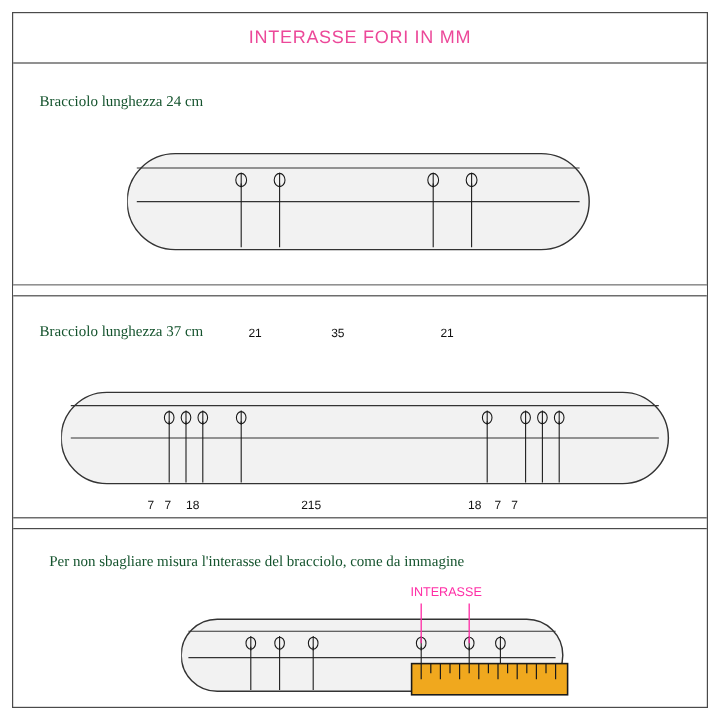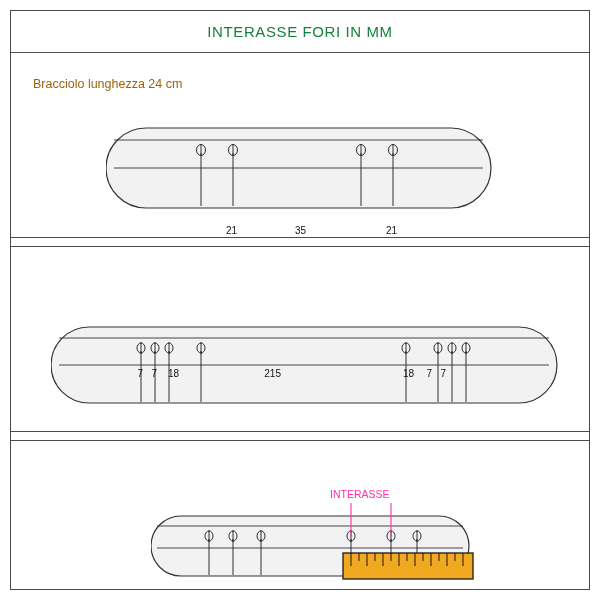--- a/index.html
+++ b/index.html
@@ -37,54 +37,56 @@
     height: 42px;
     border-bottom: 1px solid #4a4a4a;
     box-sizing: border-box;
     display: flex;
     align-items: center;
     justify-content: center;
   }
   .title-text {
     font-size: 15px;
     letter-spacing: 0.6px;
-    color: #15803d;
+    color: #ec4899;
   }
   .panel {
     position: absolute;
     left: 0;
     width: 100%;
     box-sizing: border-box;
     border-bottom: 1px solid #4a4a4a;
   }
   .panel.last { border-bottom: none; }
   .panel-label {
     position: absolute;
     font-size: 12.5px;
-    color: #a16207;
+    color: #14532d;
+    font-family: Liberation Serif, serif;
   }
   .gap {
     position: absolute;
     left: 0;
     width: 100%;
     background: #ffffff;
   }
 
   
   .arm {
     position: absolute;
   }
   .arm svg { display: block; }
 
   .dim-label {
     position: absolute;
     font-size: 10px;
     color: #111;
-    text-align: right;
+    text-align: left;
     white-space: nowrap;
+    margin-top: 48px;
   }
   .interasse-label {
     position: absolute;
     font-size: 10.5px;
     color: #ff2ea6;
     white-space: nowrap;
   }
 </style>
 </head>
 <body>
@@ -130,20 +132,21 @@
 
       <div class="dim-label" style="left:196px; top:172px; width:30px;">21</div>
       <div class="dim-label" style="left:265px; top:172px; width:30px;">35</div>
       <div class="dim-label" style="left:356px; top:172px; width:30px;">21</div>
     </div>
 
     <div class="gap" style="top:227px; height:9px;"></div>
     <div class="panel" style="top:227px; height:9px; border-bottom:1px solid #4a4a4a; border-top:none;"></div>
 
     <div class="panel" style="top:236px; height:185px;">
+      <div class="panel-label" style="left:22px; top:22px;">Bracciolo lunghezza 37 cm</div>
 
       <div class="arm" style="left:40px; top:65px;">
         <svg width="510" height="110" viewBox="0 0 510 110">
           <path d="M38,15 L468,15 A38,38 0 0 1 468,91 L38,91 A38,38 0 0 1 38,15 Z" fill="#f2f2f2" stroke="#333333" stroke-width="1.2"></path>
           <line x1="8" y1="26" x2="498" y2="26" stroke="#333333" stroke-width="0.9"></line>
           <line x1="8" y1="53" x2="498" y2="53" stroke="#333333" stroke-width="0.9"></line>
 
           <g stroke="#1a1a1a" stroke-width="0.9" fill="none">
             <ellipse cx="90" cy="36" rx="4" ry="5"></ellipse>
             <line x1="90" y1="30" x2="90" y2="42"></line>
@@ -185,22 +188,23 @@
       <div class="dim-label" style="left:144px; top:121px; width:24px;">18</div>
       <div class="dim-label" style="left:240px; top:121px; width:30px;">215</div>
       <div class="dim-label" style="left:379px; top:121px; width:24px;">18</div>
       <div class="dim-label" style="left:401px; top:121px; width:20px;">7</div>
       <div class="dim-label" style="left:415px; top:121px; width:20px;">7</div>
     </div>
 
     <div class="panel" style="top:421px; height:9px;"></div>
 
     <div class="panel last" style="top:430px; height:148px;">
-
-      <div class="interasse-label" style="left:319px; top:47px;text-align:right;">INTERASSE</div>
+      <div class="panel-label" style="left:30px; top:20px;">Per non sbagliare misura l'interasse del bracciolo, come da immagine</div>
+
+      <div class="interasse-label" style="left:331px; top:47px;text-align:right;">INTERASSE</div>
 
       <div class="arm" style="left:140px; top:62px;">
         <svg width="340" height="88" viewBox="0 0 340 88">
 
           <path d="M30,13 L288,13 A30,30 0 0 1 288,73 L30,73 A30,30 0 0 1 30,13 Z" fill="#f2f2f2" stroke="#333333" stroke-width="1.2"></path>
           <line x1="6" y1="23" x2="312" y2="23" stroke="#333333" stroke-width="0.9"></line>
           <line x1="6" y1="45" x2="312" y2="45" stroke="#333333" stroke-width="0.9"></line>
 
           <g stroke="#1a1a1a" stroke-width="0.9" fill="none">
             <ellipse cx="58" cy="33" rx="4" ry="5"></ellipse>

